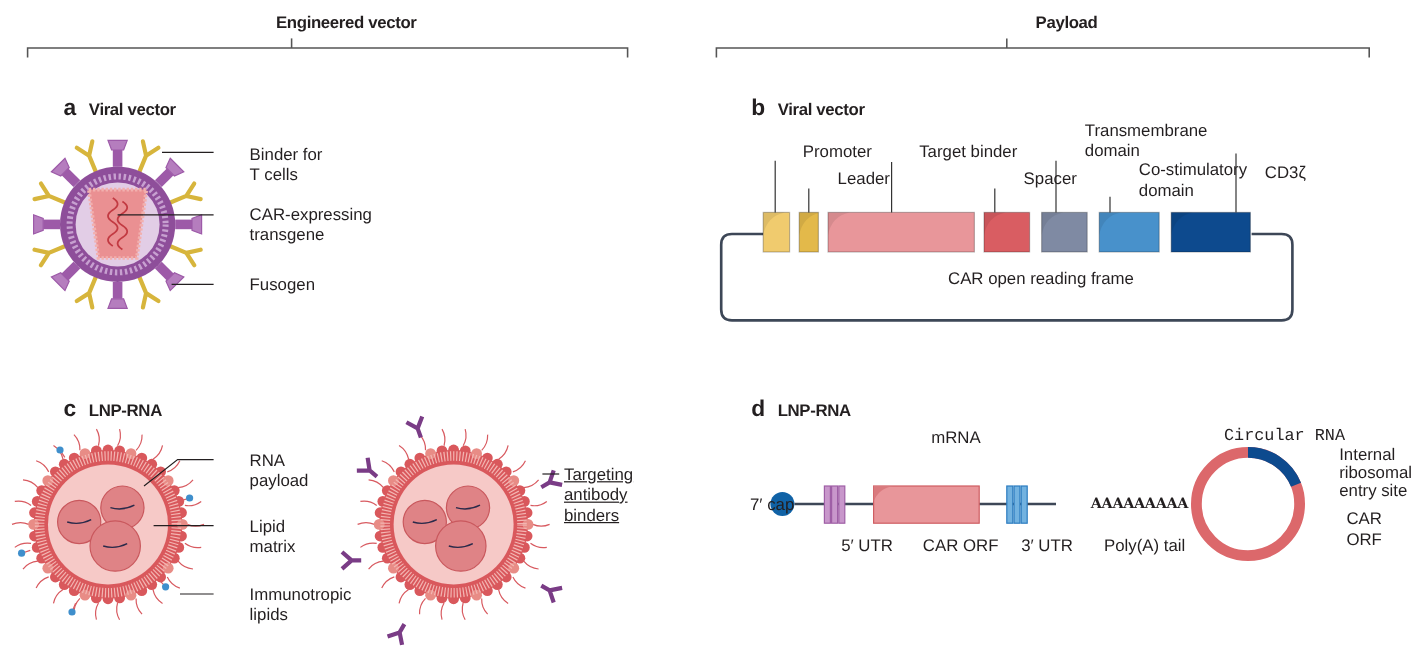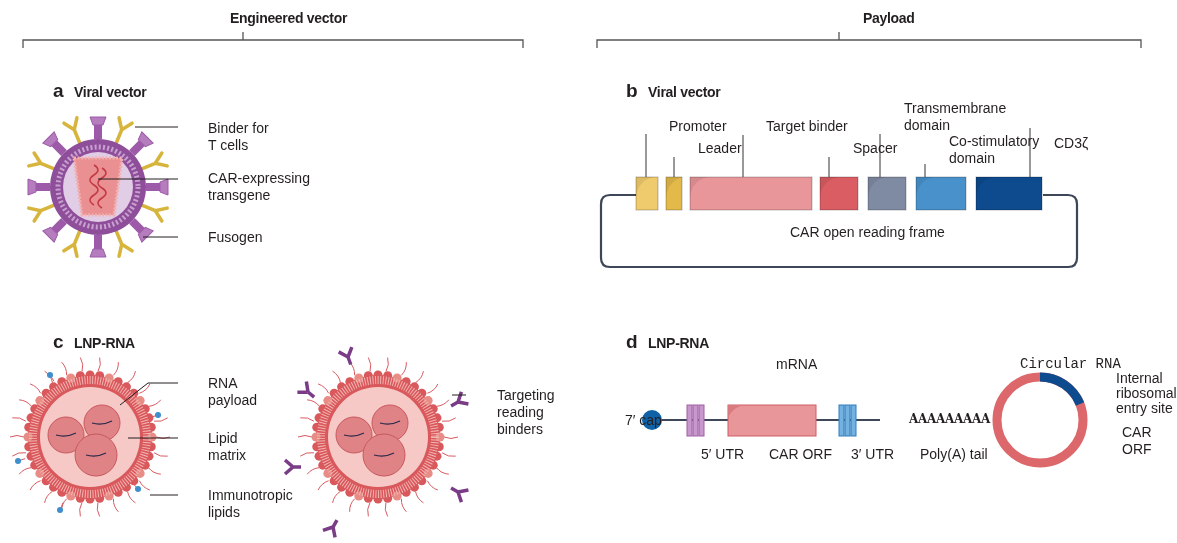--- a/index.html
+++ b/index.html
@@ -382,23 +382,23 @@
   <div>payload</div>
 </div>
 <div class="abs lbl" style="left:180px; top:430px;">
   <div>Lipid</div>
   <div>matrix</div>
 </div>
 <div class="abs lbl" style="left:180px; top:487px;">
   <div>Immunotropic</div>
   <div>lipids</div>
 </div>
-<div class="abs lbl" style="left:469px; top:387px;">
+<div class="abs lbl" style="left:442px; top:387px;text-decoration:underline;">
   <div>Targeting</div>
-  <div>reading</div>
+  <div>antibody</div>
   <div>binders</div>
 </div>
 
 <div class="abs" style="left:598px; top:331px;">
   <span class="panel-letter">d</span>
   <span class="panel-title" style="margin-left:6px;">LNP-RNA</span>
 </div>
 <div class="abs lbl" style="left:748px; top:356px;">mRNA</div>
 <div class="abs lbl" style="left:597px; top:412px;">7′ cap</div>
 <div class="abs" style="left:881px; top:412px; font-family:'DejaVu Serif', serif; font-weight:bold; font-size:12px; letter-spacing:-0.3px;">AAAAAAAAA</div>

